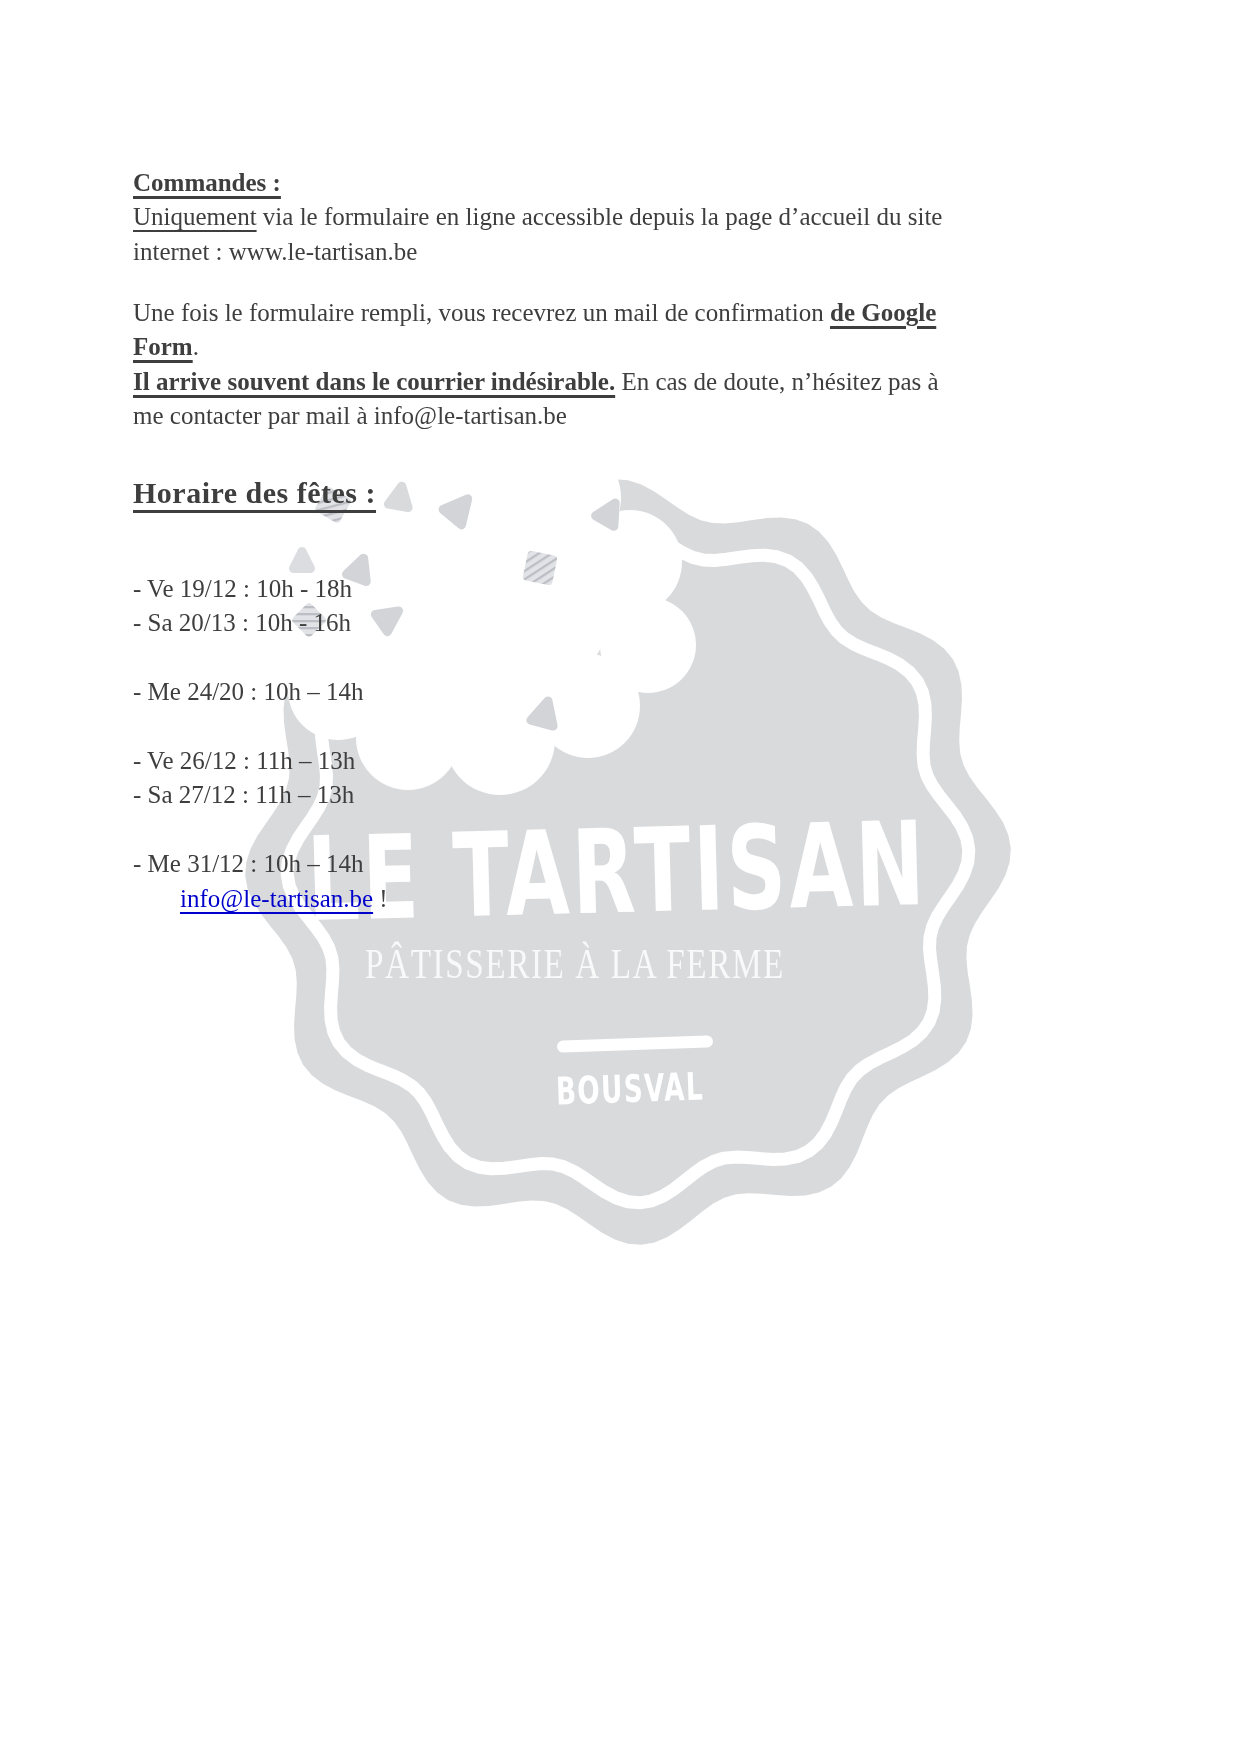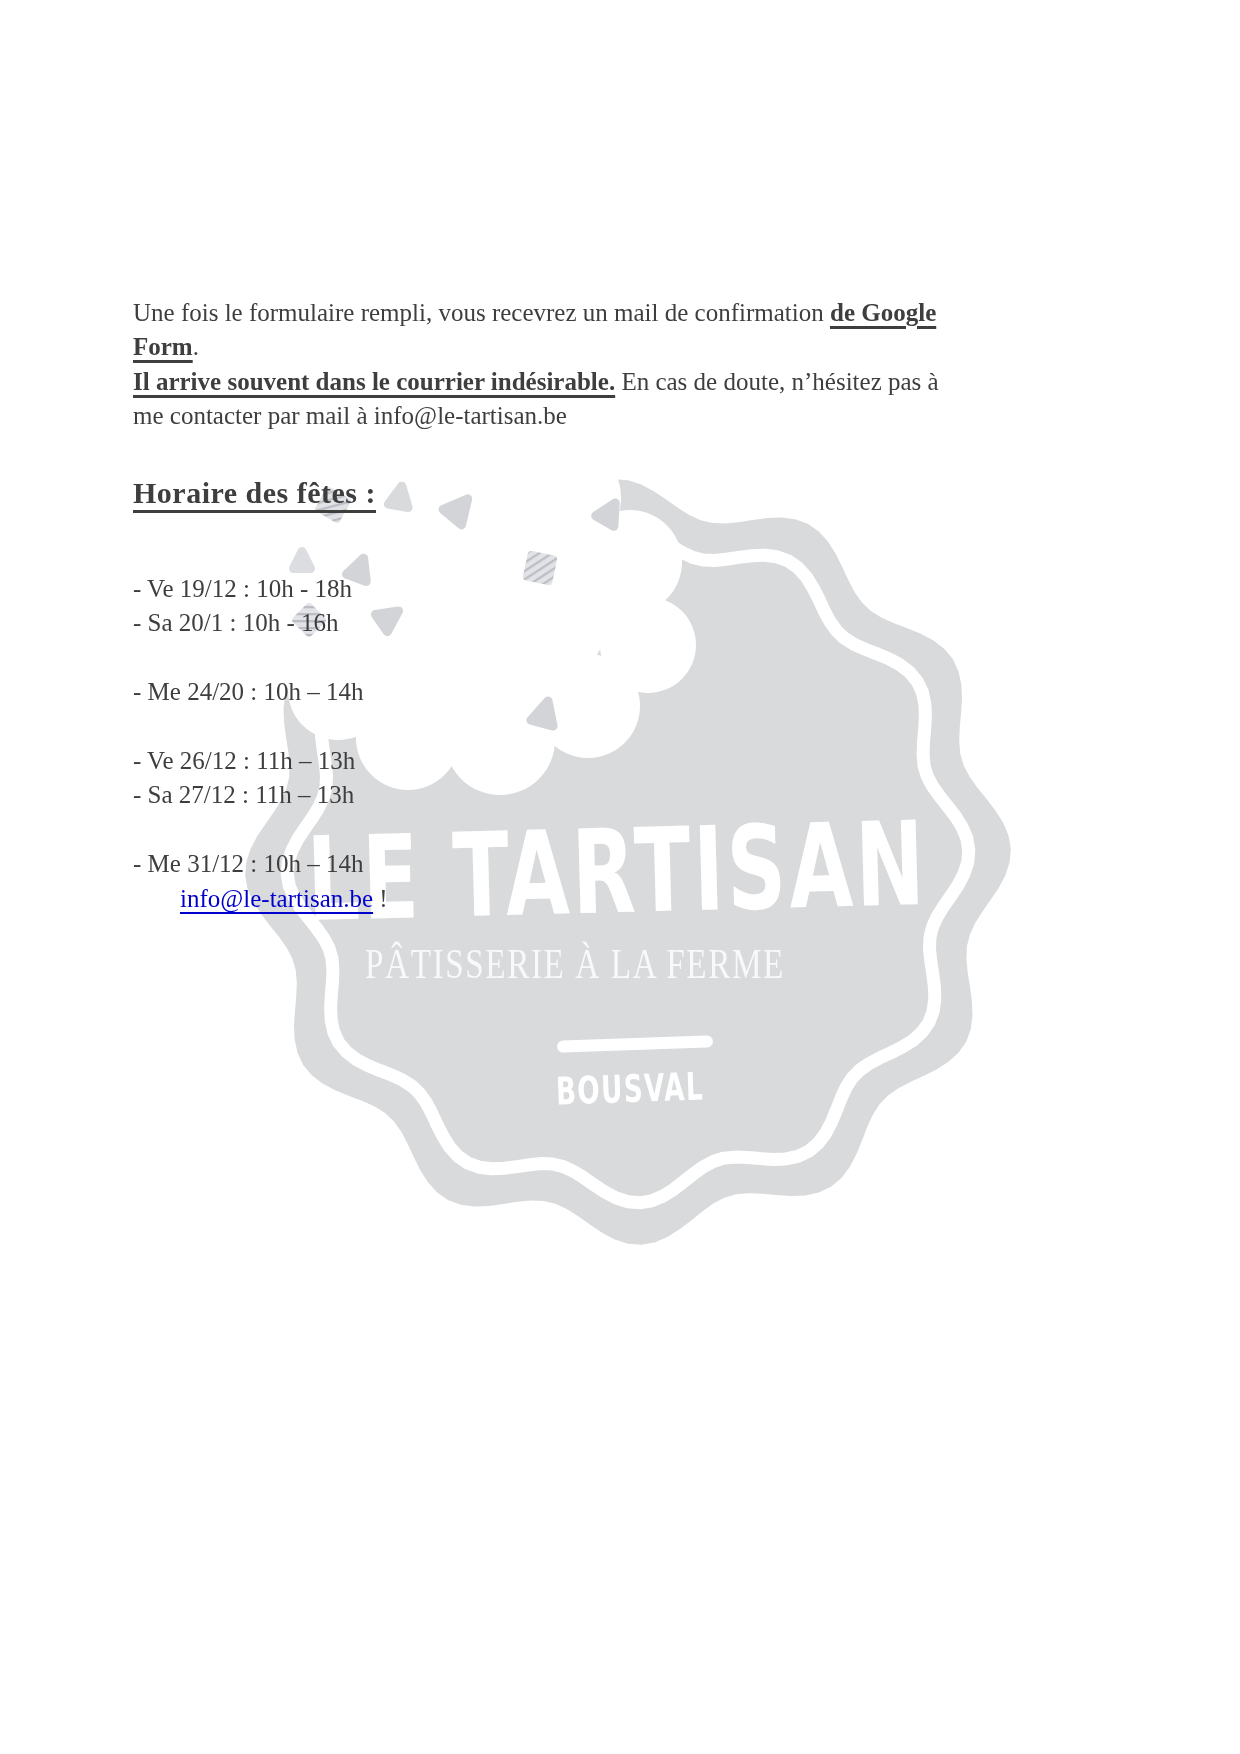--- a/index.html
+++ b/index.html
@@ -86,20 +86,31 @@
         <rect x="-13" y="-13" width="26" height="26" rx="4" fill="url(#hatch)" transform="translate(309,620) rotate(45)"></rect>
       </g>
     <text x="618" y="912" text-anchor="middle" font-family="DejaVu Sans, sans-serif" font-size="116" font-weight="bold" fill="#ffffff" letter-spacing="4" textLength="620" lengthAdjust="spacingAndGlyphs" transform="rotate(-1.5 618 905)">LE TARTISAN</text>
     <text x="575" y="978" text-anchor="middle" font-family="Liberation Serif, serif" font-size="42" fill="#ffffff" fill-opacity="0.82" letter-spacing="2" textLength="420" lengthAdjust="spacingAndGlyphs">PÂTISSERIE À LA FERME</text>
     <rect x="557" y="1038" width="156" height="12" rx="6" fill="#ffffff" transform="rotate(-2 635 1044)"></rect>
     <text x="630" y="1102" text-anchor="middle" font-family="DejaVu Sans, sans-serif" font-size="38" font-weight="bold" fill="#ffffff" letter-spacing="2" textLength="148" lengthAdjust="spacingAndGlyphs" transform="rotate(-2 630 1090)">BOUSVAL</text>
   </svg>
 
   <div class="doc">
 
+    <div class="block" style="top:166px">
+      <div class="line">
+        <span class="bu">Commandes :</span>
+      </div>
+      <div class="line">
+        <span class="u">Uniquement</span><span> via le formulaire en ligne accessible depuis la page d’accueil du site</span>
+      </div>
+      <div class="line">
+        <span>internet : www.le-tartisan.be</span>
+      </div>
+    </div>
 
     <div class="block" style="top:296px">
       <div class="line">
         <span>Une fois le formulaire rempli, vous recevrez un mail de confirmation </span><span class="bu">de Google</span>
       </div>
       <div class="line">
         <span class="bu">Form</span><span>.</span>
       </div>
       <div class="line">
         <span class="bu">Il arrive souvent dans le courrier indésirable.</span><span> En cas de doute, n’hésitez pas à</span>
@@ -108,21 +119,21 @@
         <span>me contacter par mail à info@le-tartisan.be</span>
       </div>
     </div>
 
     <div class="block" style="top:474px">
       <span class="heading">Horaire des fêtes :</span>
     </div>
 
     <div class="block" style="top:572px">
       <div class="sched-line">- Ve 19/12 : 10h - 18h</div>
-      <div class="sched-line">- Sa 20/1 : 10h - 16h</div>
+      <div class="sched-line">- Sa 20/13 : 10h - 16h</div>
       <div class="sched-line"></div>
       <div class="sched-line">- Me 24/20 : 10h – 14h</div>
       <div class="sched-line"></div>
       <div class="sched-line">- Ve 26/12 : 11h – 13h</div>
       <div class="sched-line">- Sa 27/12 : 11h – 13h</div>
       <div class="sched-line"></div>
       <div class="sched-line">- Me 31/12 : 10h – 14h</div>
     </div>
 
     <div class="block" style="top:882px">

